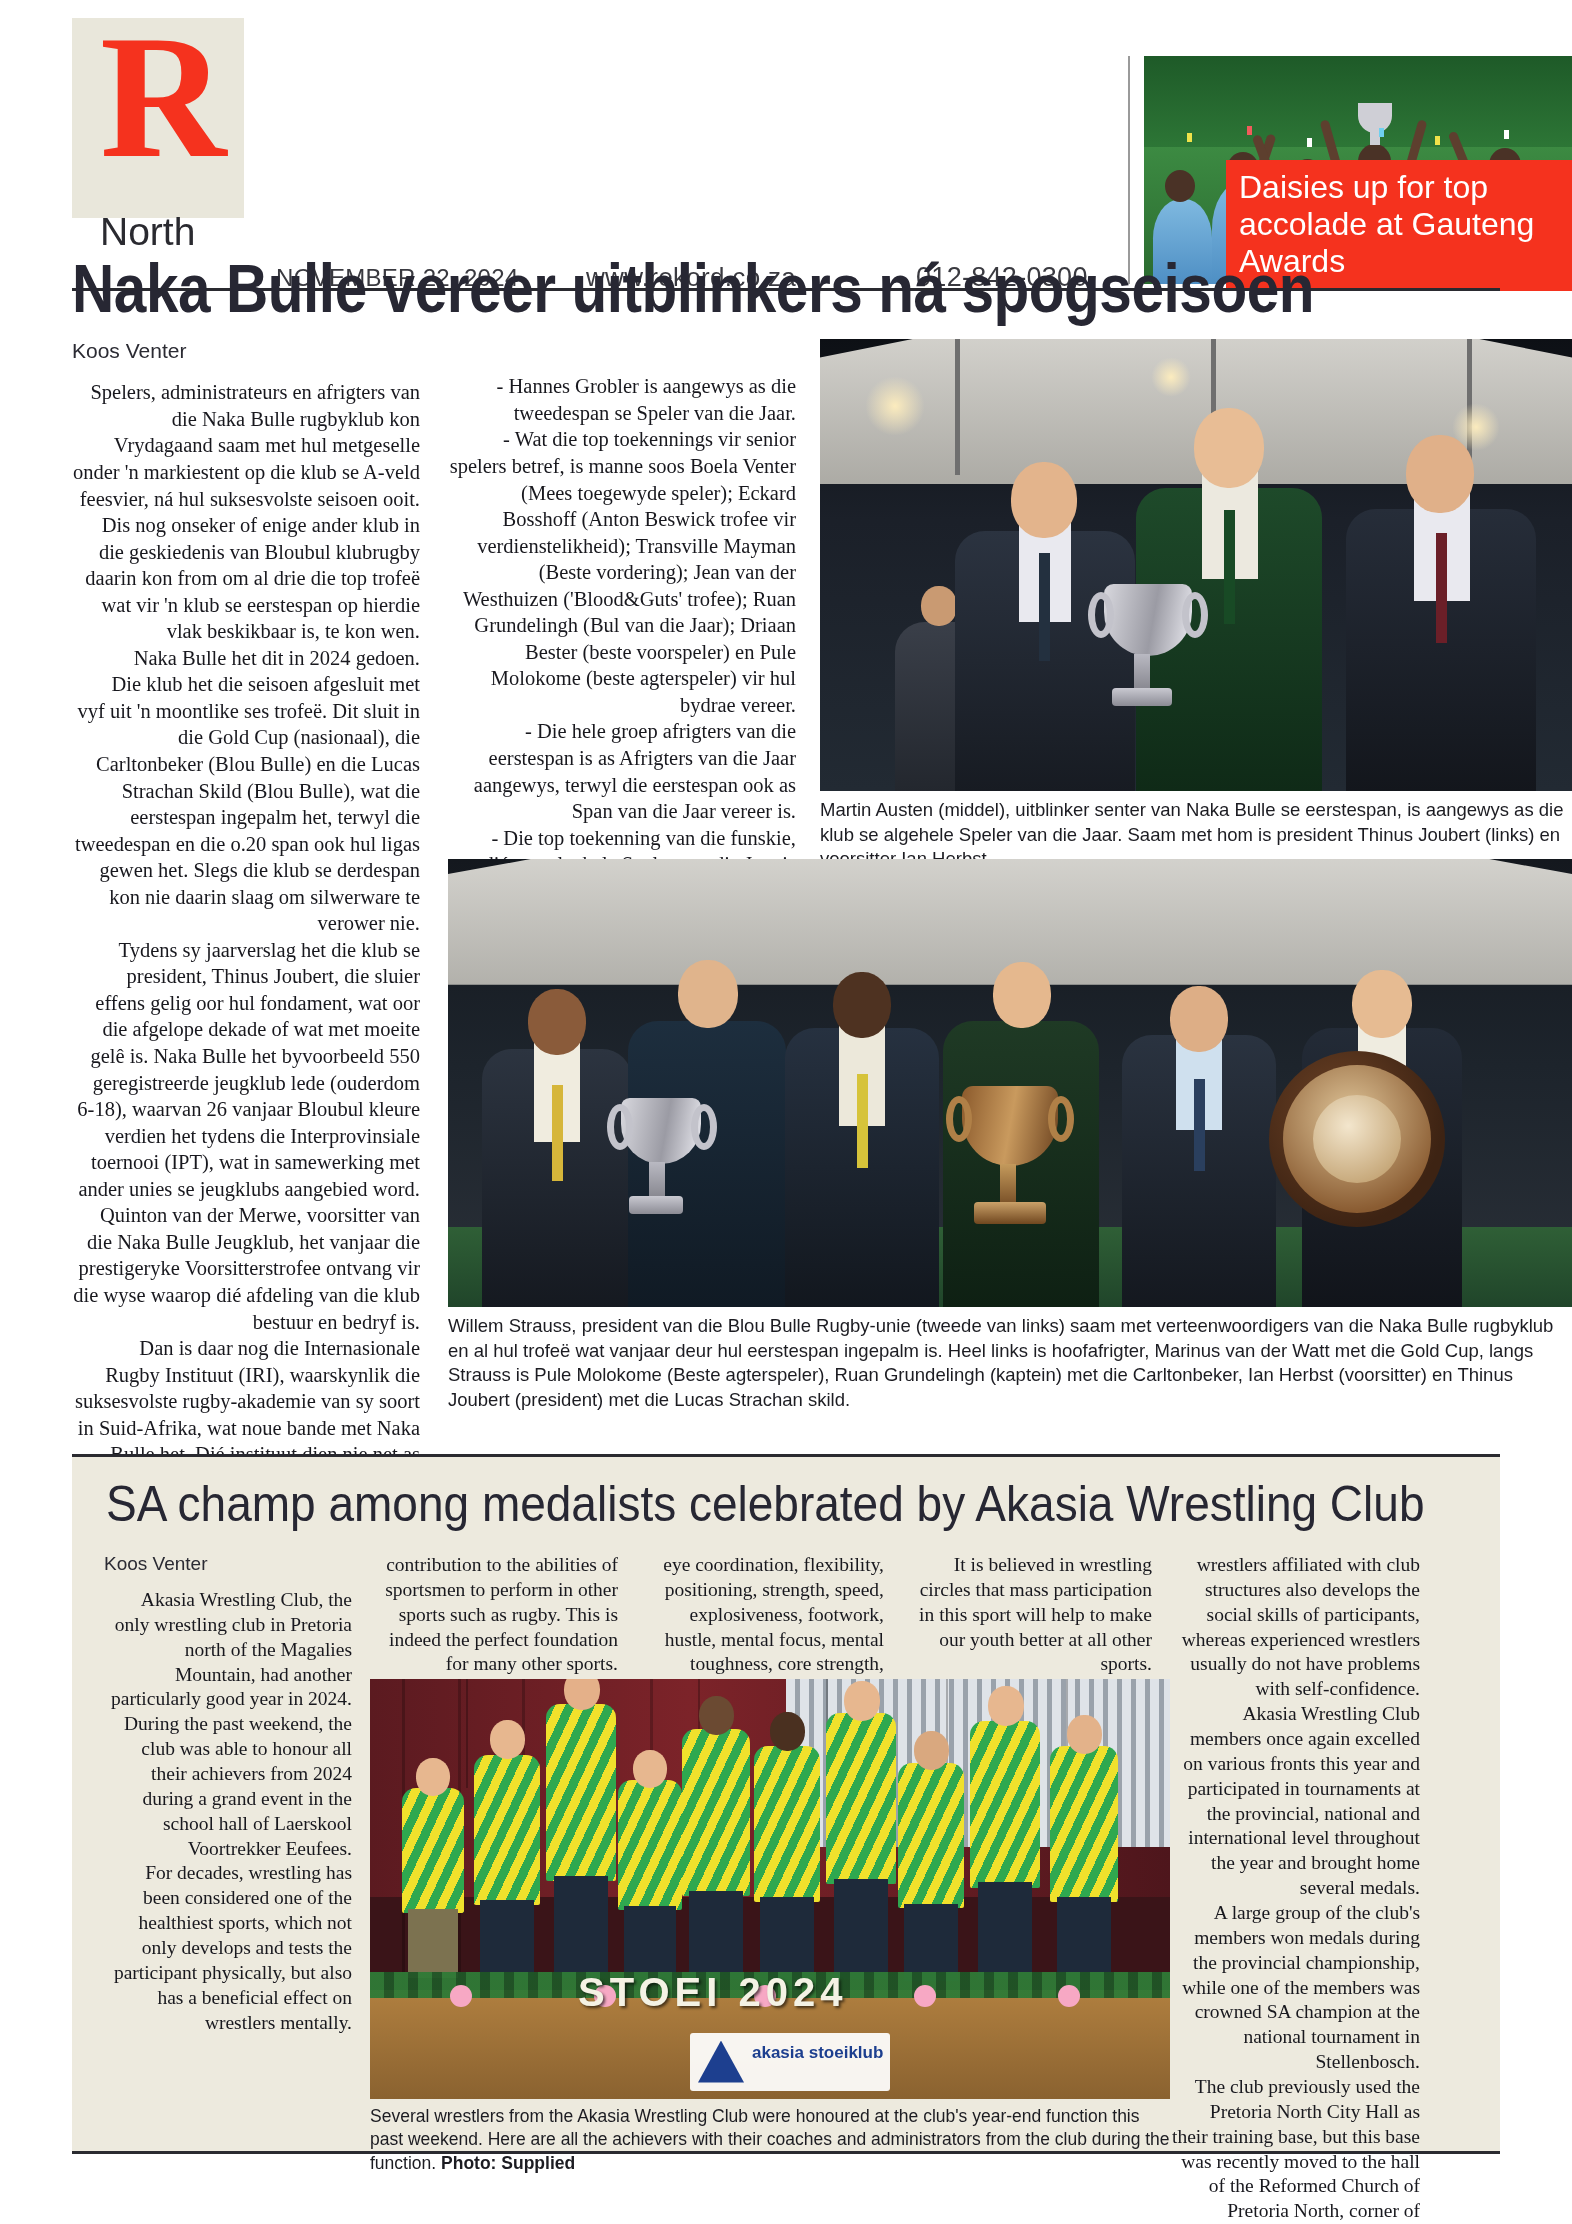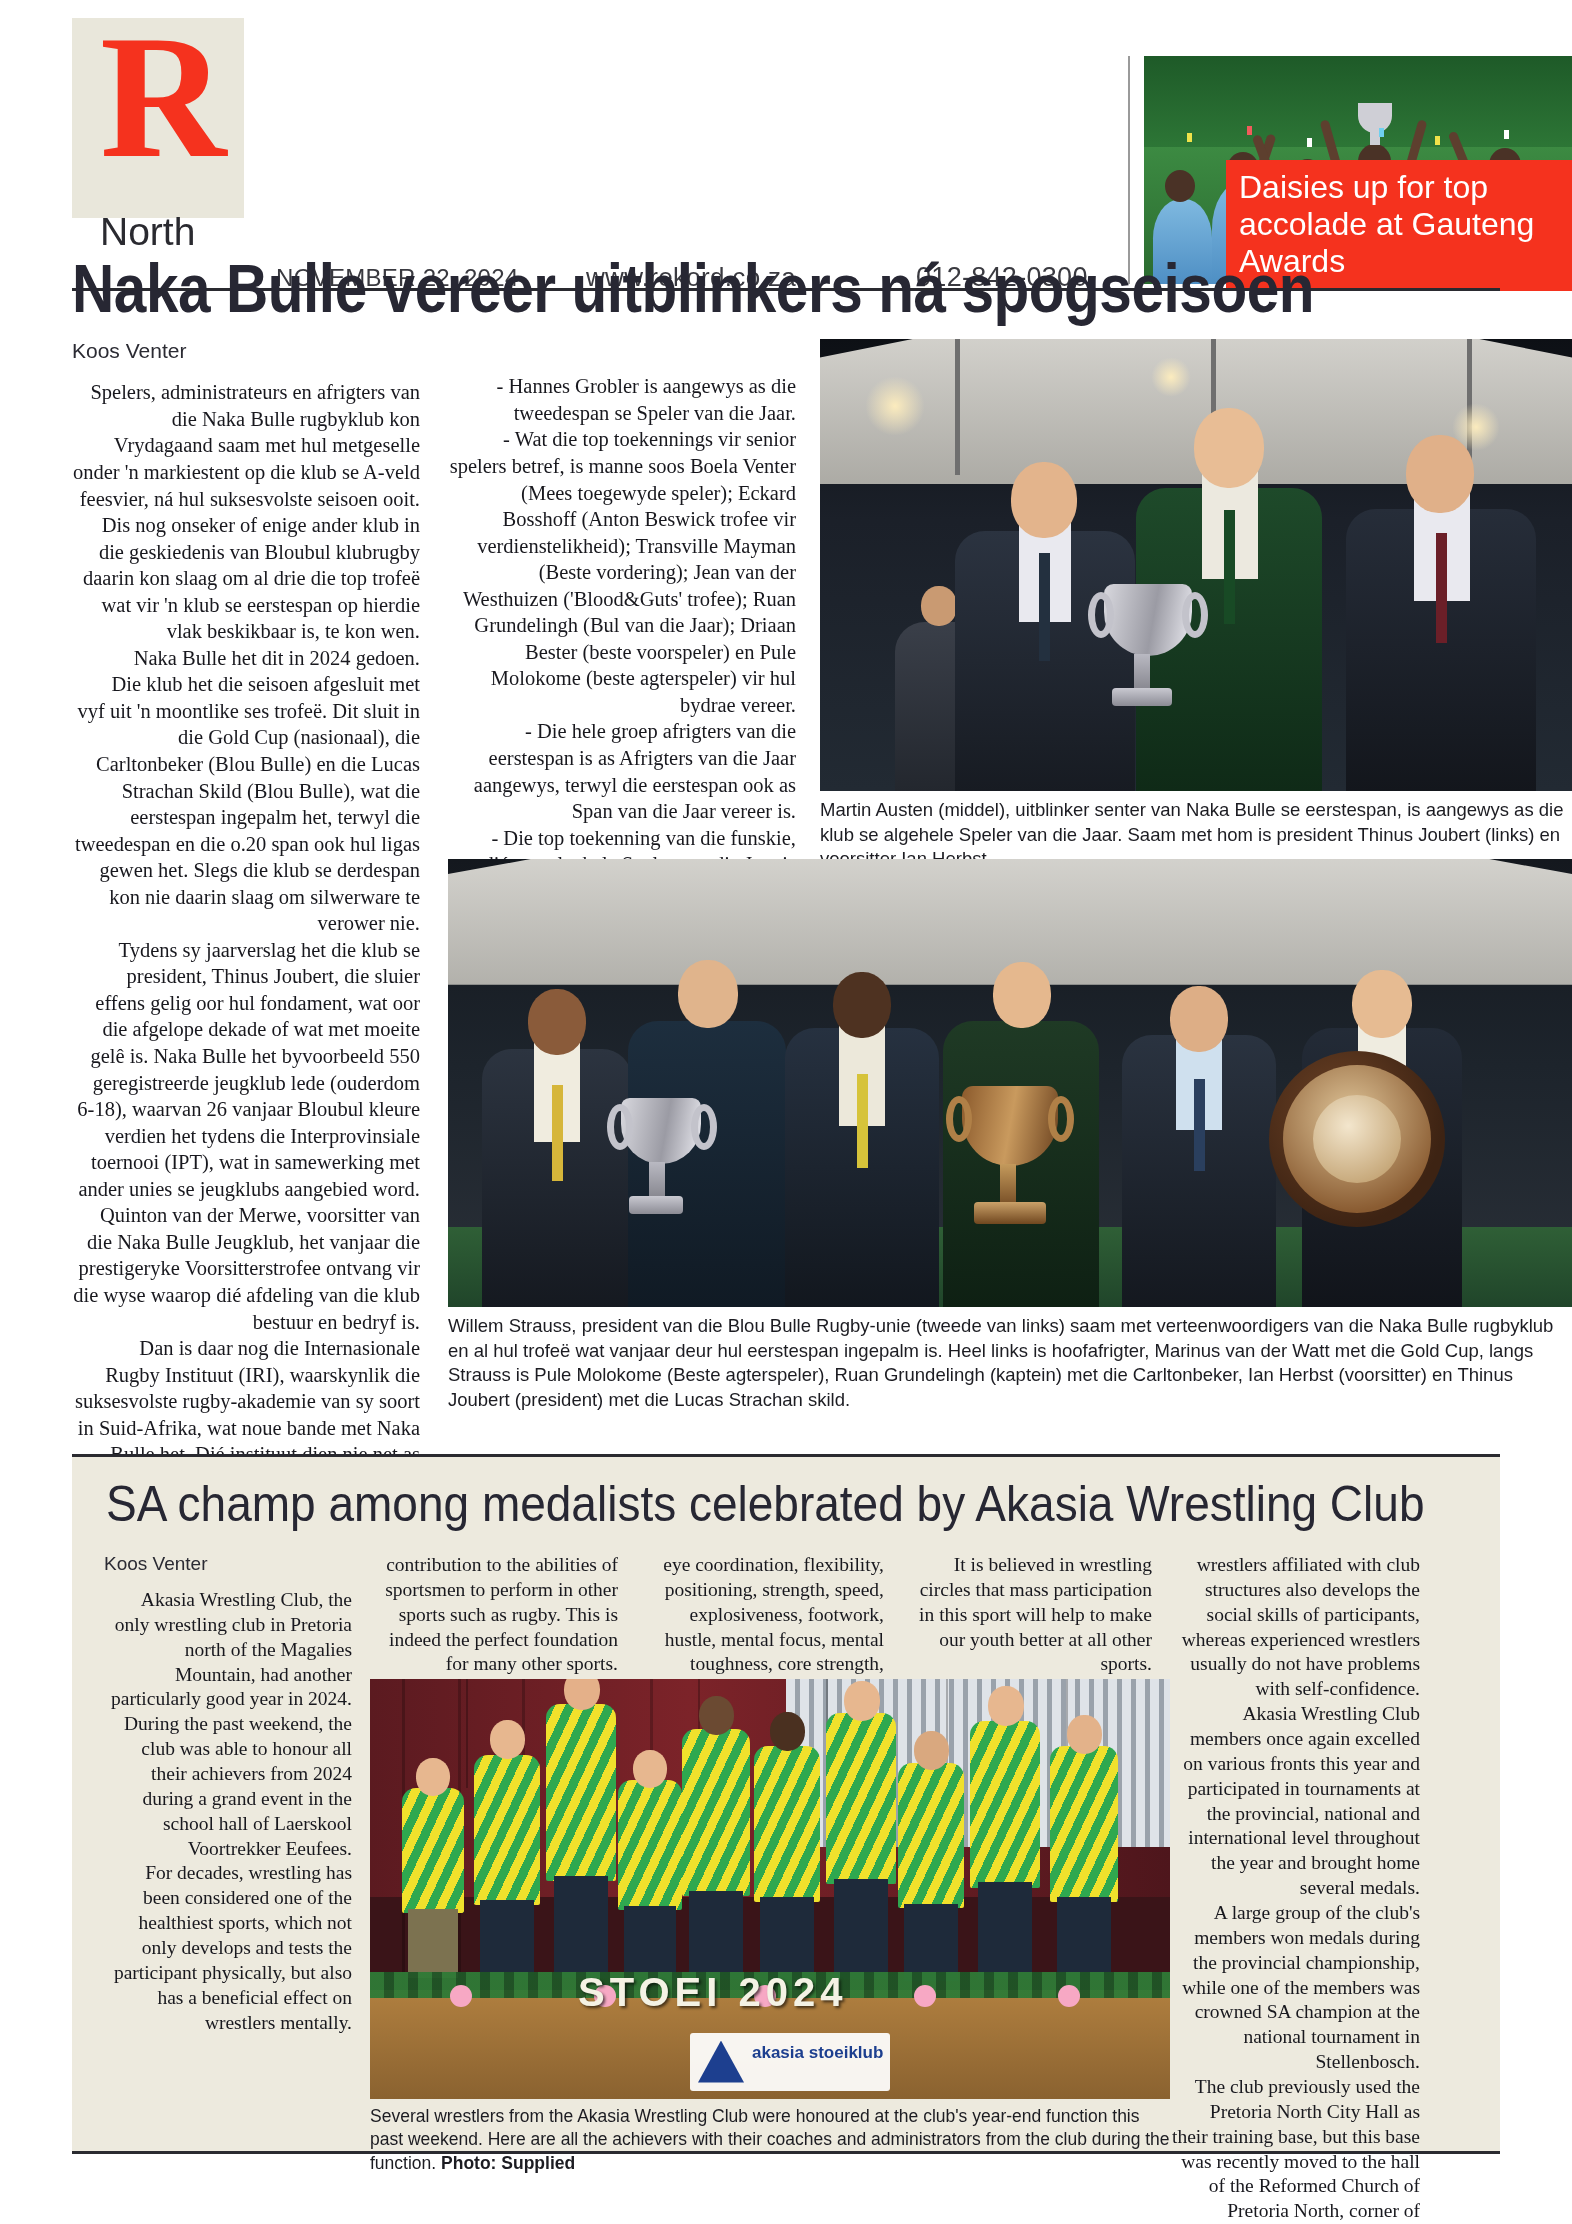--- a/index.html
+++ b/index.html
@@ -267,21 +267,21 @@
   </div>
 
   <h1 class="main-headline">Naka Bulle vereer uitblinkers ná spogseisoen</h1>
 
   <div class="top-article">
 
     <div class="ta-col1">
       <div class="byline">Koos Venter</div>
       <div class="col-text">
         <p class="first">Spelers, administrateurs en afrigters van die Naka Bulle rugbyklub kon Vrydagaand saam met hul metgeselle onder 'n markiestent op die klub se A-veld feesvier, ná hul suksesvolste seisoen ooit.</p>
-        <p>Dis nog onseker of enige ander klub in die geskiedenis van Bloubul klubrugby daarin kon slaag om al drie die top trofeë wat vir 'n klub se eerstespan op hierdie vlak beskikbaar is, te kon wen.</p>
+        <p>Dis nog onseker of enige ander klub in die geskiedenis van Bloubul klubrugby daarin kon from om al drie die top trofeë wat vir 'n klub se eerstespan op hierdie vlak beskikbaar is, te kon wen.</p>
         <p>Naka Bulle het dit in 2024 gedoen.</p>
         <p>Die klub het die seisoen afgesluit met vyf uit 'n moontlike ses trofeë. Dit sluit in die Gold Cup (nasionaal), die Carltonbeker (Blou Bulle) en die Lucas Strachan Skild (Blou Bulle), wat die eerstespan ingepalm het, terwyl die tweedespan en die o.20 span ook hul ligas gewen het. Slegs die klub se derdespan kon nie daarin slaag om silwerware te verower nie.</p>
         <p>Tydens sy jaarverslag het die klub se president, Thinus Joubert, die sluier effens gelig oor hul fondament, wat oor die afgelope dekade of wat met moeite gelê is. Naka Bulle het byvoorbeeld 550 geregistreerde jeugklub lede (ouderdom 6-18), waarvan 26 vanjaar Bloubul kleure verdien het tydens die Interprovinsiale toernooi (IPT), wat in samewerking met ander unies se jeugklubs aangebied word.</p>
         <p>Quinton van der Merwe, voorsitter van die Naka Bulle Jeugklub, het vanjaar die prestigeryke Voorsitterstrofee ontvang vir die wyse waarop dié afdeling van die klub bestuur en bedryf is.</p>
         <p>Dan is daar nog die Internasionale Rugby Instituut (IRI), waarskynlik die suksesvolste rugby-akademie van sy soort in Suid-Afrika, wat noue bande met Naka Bulle het. Dié instituut dien nie net as gesonde voedingsbron vir die klub nie, maar skep ook geleenthede vir jong spelers om reg oor die wêreld te speel.</p>
         <p>- Marco van Baalen, woelige losvoorspeler van die IRI en Naka Bulle se o.20 span, wat vanjaar ook vir die Lions se o.19 span uitgedraf het, is as o.20 Speler van die Jaar aangewys.</p>
         <p>- Die klub se 7's speler van die jaar is Jos Farrell.</p>
       </div>
     </div>
 

